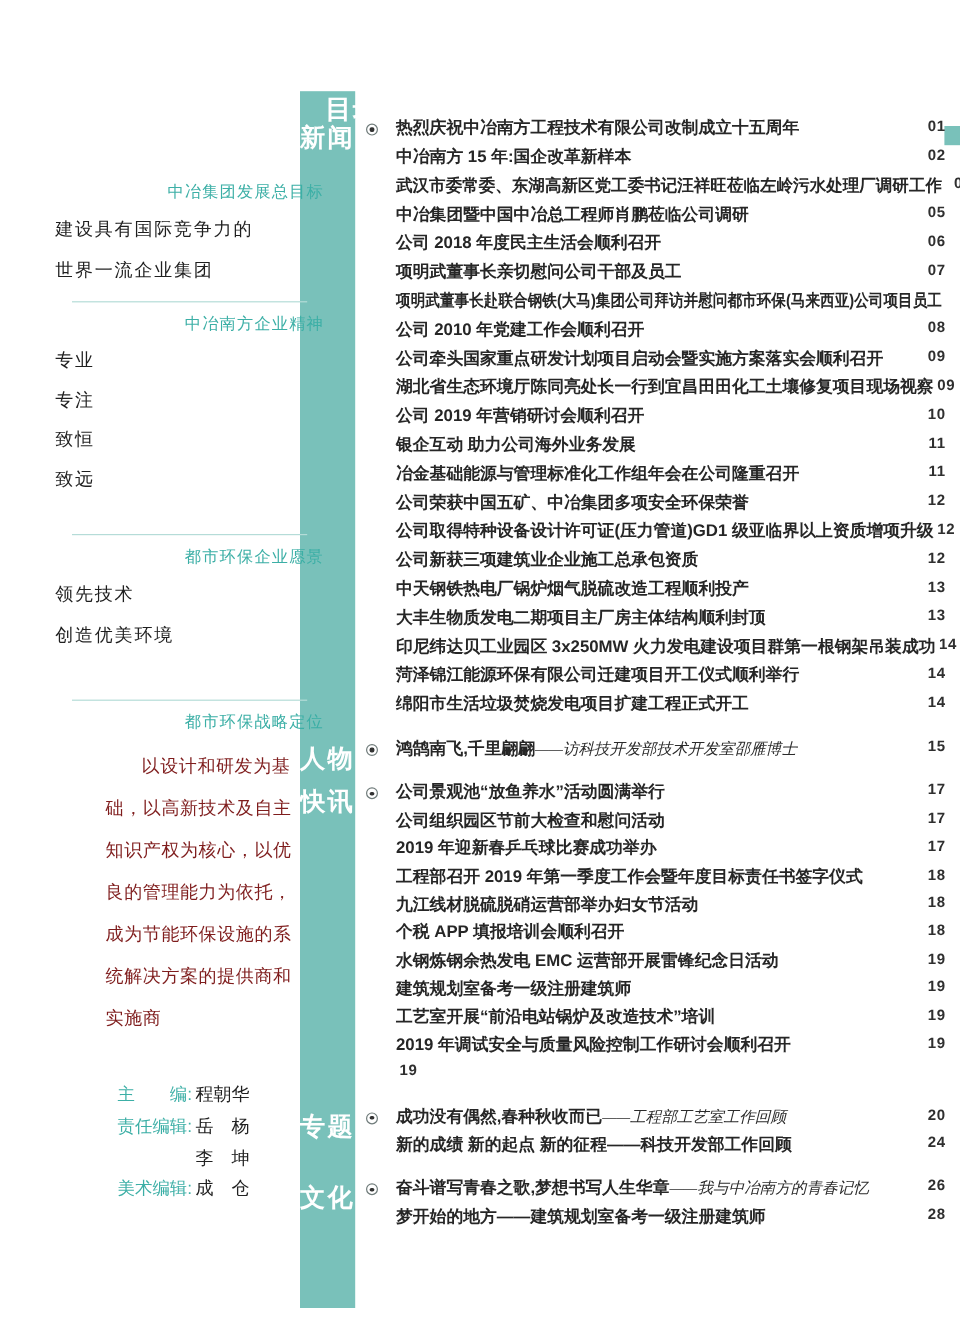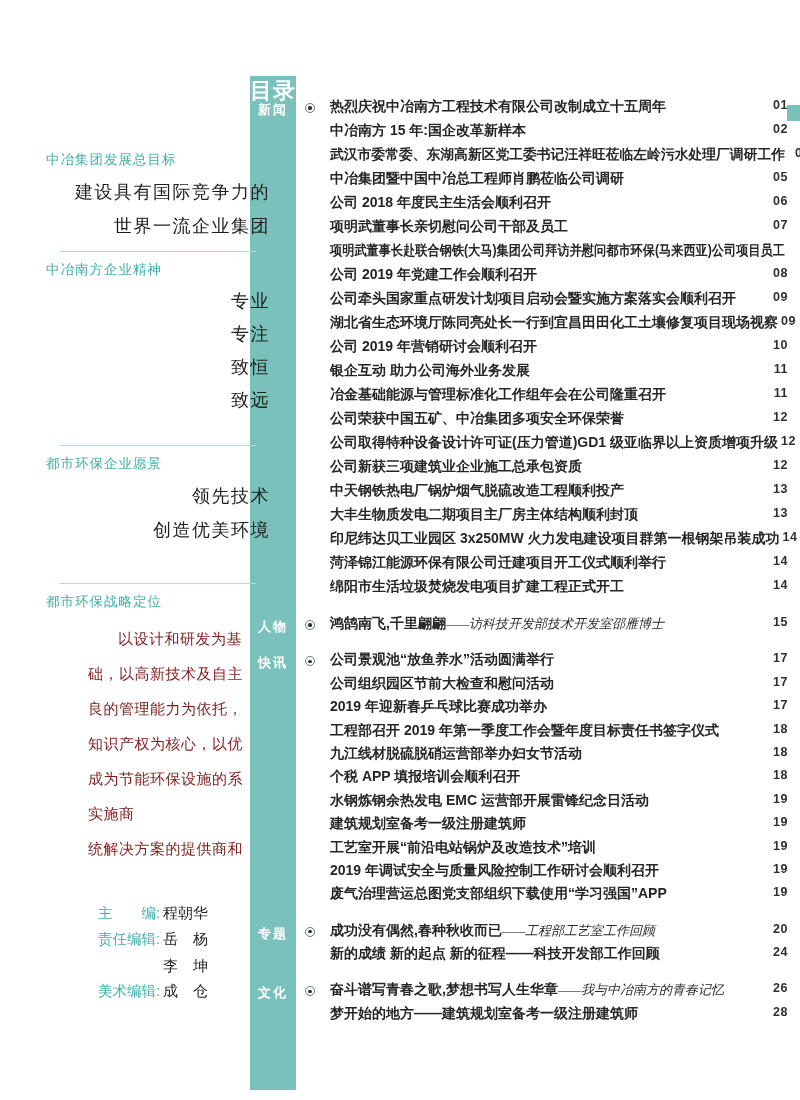--- a/index.html
+++ b/index.html
@@ -8,43 +8,43 @@
     --dark:#262626;
   }
   html,body{margin:0;padding:0;}
   body{
     width:800px;height:1100px;position:relative;overflow:hidden;
     background:#ffffff;
     font-family:"Liberation Sans","DejaVu Sans",sans-serif;
   }
   
   .sidebar{position:absolute;left:46px;top:150px;width:224px;}
-  .sb-title{color:var(--teal-text);font-size:13.5px;line-height:20px;text-align:left;letter-spacing:1px;}
+  .sb-title{color:var(--teal-text);font-size:13.5px;line-height:20px;text-align:right;letter-spacing:1px;}
   .sb-lines{margin-top:5px;}
-  .sb-line{font-family:"Liberation Serif","DejaVu Serif",serif;font-size:18px;line-height:34px;text-align:right;color:#1f1f1f;letter-spacing:1.5px;}
+  .sb-line{font-family:"Liberation Serif","DejaVu Serif",serif;font-size:15px;line-height:34px;text-align:left;color:#1f1f1f;letter-spacing:1.5px;}
   .g2 .sb-line{line-height:33px;}
   .sb-divider{border-top:1px solid #b5dcd8;margin:8px 14px;}
   .sb-divider.dv2{margin-top:28px;}
   .sb-divider.dv3{margin-top:36px;}
   .sb-para{margin:10px 0 0 42px;width:152px;}
   .sb-para-line{font-family:"Liberation Serif","DejaVu Serif",serif;font-size:15px;line-height:35px;color:#7f1d1d;letter-spacing:0.5px;white-space:nowrap;}
   .sb-para-line.indent{padding-left:2em;}
   .editors{position:absolute;left:46px;top:900px;width:224px;}
   .ed-row{line-height:25.3px;padding-left:52px;white-space:nowrap;}
   .ed-label{display:inline-block;min-width:65px;color:var(--teal-text);font-size:14.5px;}
   .ed-name{color:#222;font-size:15px;}
   
   .strip{position:absolute;left:250px;top:76px;width:46px;height:1014px;background:var(--accent);}
-  .contents-title{position:absolute;left:250px;top:77px;width:67px;text-align:left;color:#fff;font-size:22px;font-weight:700;line-height:27px;letter-spacing:1px;}
+  .contents-title{position:absolute;left:250px;top:77px;width:67px;text-align:right;color:#fff;font-size:22px;font-weight:700;line-height:27px;letter-spacing:1px;}
   .edge-tick{position:absolute;left:787px;top:105px;width:13px;height:16px;background:var(--accent);}
   
   .toc{position:absolute;left:302px;top:100px;width:486px;}
   .section{position:relative;}
   .section + .section{margin-top:13px;}
-  .sec-label{position:absolute;left:-52px;top:1px;width:46px;text-align:center;color:#ffffff;font-size:13px;font-weight:600;letter-spacing:2px;}
+  .sec-label{position:absolute;left:-52px;top:1px;width:46px;text-align:center;color:#ffffff;font-size:21px;font-weight:600;letter-spacing:2px;}
   .sec-bullet{position:absolute;left:3px;top:3px;width:8px;height:8px;border:1.2px solid #6f7b7a;border-radius:50%;}
   .sec-bullet i{position:absolute;left:2.4px;top:2.4px;width:3.2px;height:3.2px;background:#333;border-radius:50%;}
   .entry{height:24px;padding-left:28px;display:flex;flex-direction:row;justify-content:space-between;}
   .section.rest .entry{height:23.4px;}
   .t-row{font-size:14px;line-height:13.5px;white-space:nowrap;overflow:visible;}
   .t-fit{display:inline-block;white-space:nowrap;transform-origin:left center;}
   .t-main{color:var(--dark);font-weight:600;}
   .t-suf{color:#2b2b2b;font-family:"Liberation Serif","DejaVu Serif",serif;font-style:italic;font-size:13px;font-weight:400;text-align:right;}
   .d-row{display:flex;align-items:center;height:10px;font-weight:bold;}
   .dots{flex:1;border-bottom:2px dotted #4a4a4a;margin:0 3px 3px 0;}
@@ -83,25 +83,25 @@
           <div class="sb-line">领先技术</div>
           <div class="sb-line">创造优美环境</div>
         </div>
       </div>
       <div class="sb-divider dv3"></div>
       <div class="sb-group g4">
         <div class="sb-title">都市环保战略定位</div>
         <div class="sb-para">
           <div class="sb-para-line indent">以设计和研发为基</div>
           <div class="sb-para-line">础，以高新技术及自主</div>
+          <div class="sb-para-line">知识产权为核心，以优</div>
           <div class="sb-para-line">良的管理能力为依托，</div>
-          <div class="sb-para-line">知识产权为核心，以优</div>
           <div class="sb-para-line">成为节能环保设施的系</div>
+          <div class="sb-para-line">统解决方案的提供商和</div>
           <div class="sb-para-line">实施商</div>
-          <div class="sb-para-line">统解决方案的提供商和</div>
         </div>
       </div>
     </div>
 </aside>
 <div class="editors" id="editors">
     <div class="ed-row"><span class="ed-label">主　　编:</span><span class="ed-name">程朝华</span></div>
     <div class="ed-row"><span class="ed-label">责任编辑:</span><span class="ed-name">岳　杨</span></div>
     <div class="ed-row"><span class="ed-label"></span><span class="ed-name">李　坤</span></div>
     <div class="ed-row"><span class="ed-label">美术编辑:</span><span class="ed-name">成　仓</span></div>
   </div>
@@ -155,21 +155,21 @@
         </div>
       </div>
       <div class="entry">
         <div class="t-row"><span class="t-fit" style="transform: scaleX(0.870553);"><span class="t-main">项明武董事长赴联合钢铁(大马)集团公司拜访并慰问都市环保(马来西亚)公司项目员工</span></span></div>
         <div class="d-row">
           <span class="dots"></span>
           <span class="pg">07</span>
         </div>
       </div>
       <div class="entry">
-        <div class="t-row"><span class="t-fit"><span class="t-main">公司 2019 年党建工作会顺利召开</span></span></div>
+        <div class="t-row"><span class="t-fit"><span class="t-main">公司 2010 年党建工作会顺利召开</span></span></div>
         <div class="d-row">
           <span class="dots"></span>
           <span class="pg">08</span>
         </div>
       </div>
       <div class="entry">
         <div class="t-row"><span class="t-fit"><span class="t-main">公司牵头国家重点研发计划项目启动会暨实施方案落实会顺利召开</span></span></div>
         <div class="d-row">
           <span class="dots"></span>
           <span class="pg">09</span>
@@ -342,21 +342,20 @@
         </div>
       </div>
       <div class="entry">
         <div class="t-row"><span class="t-fit"><span class="t-main">2019 年调试安全与质量风险控制工作研讨会顺利召开</span></span></div>
         <div class="d-row">
           <span class="dots"></span>
           <span class="pg">19</span>
         </div>
       </div>
       <div class="entry">
-        <div class="t-row"><span class="t-fit"><span class="t-main">废气治理营运总图党支部组织下载使用“学习强国”APP</span></span></div>
         <div class="d-row">
           <span class="dots"></span>
           <span class="pg">19</span>
         </div>
       </div>
     </div>
     <div class="section rest">
       <span class="sec-label">专题</span>
       <span class="sec-bullet">
         <i></i>

